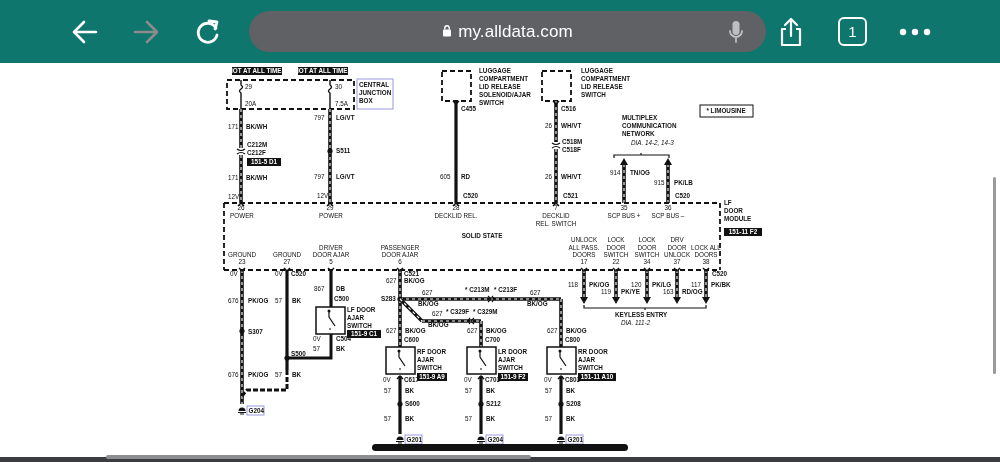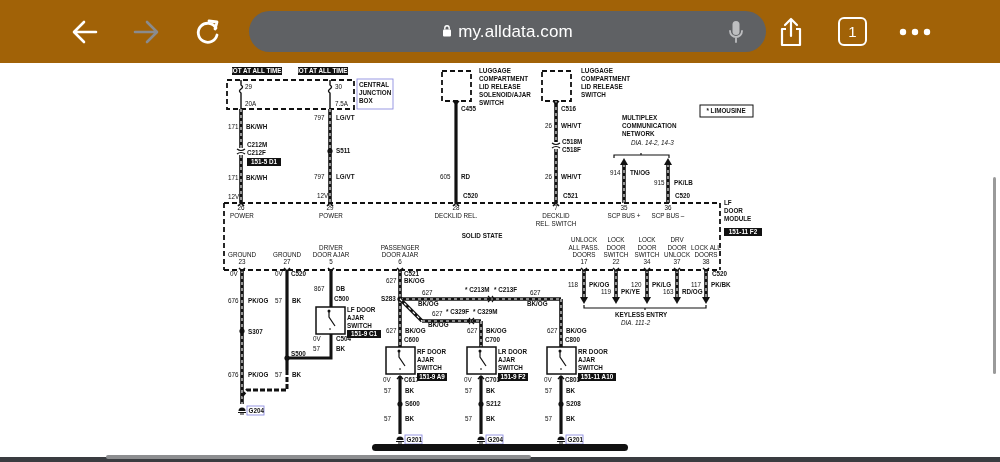--- a/index.html
+++ b/index.html
@@ -1,20 +1,20 @@
 <!DOCTYPE html>
 <html><head>
 <meta charset="utf-8">
 <style>
   * { box-sizing: border-box; margin: 0; padding: 0; }
   html, body { width: 1000px; height: 462px; overflow: hidden; background: #fff; }
   body { font-family: "Liberation Sans", sans-serif; position: relative; }
 
   
-  .toolbar { position: absolute; left: 0; top: 0; width: 1000px; height: 63px; background: #a16207; }
+  .toolbar { position: absolute; left: 0; top: 0; width: 1000px; height: 63px; background: #0f766e; }
   .tb-btn { position: absolute; top: 12px; width: 40px; height: 40px; display: flex; align-items: center; justify-content: center; color: #fff; cursor: pointer; }
   .tb-btn.disabled { color: #8a8b8e; }
   .urlbar { position: absolute; left: 249px; top: 11px; width: 517px; height: 41px; border-radius: 21px; background: #5f6164; display: flex; align-items: center; justify-content: center; cursor: text; }
   .url-text { color: #fff; font-size: 17px; letter-spacing: 0.1px; }
   .lock { display: inline-block; margin-right: 6px; }
   .mic { position: absolute; right: 22px; top: 9px; }
   .tabcount { position: absolute; left: 838px; top: 17px; width: 29px; height: 29px; border: 2.2px solid #fff; border-radius: 6px; color: #fff; font-size: 15px; display: flex; align-items: center; justify-content: center; }
   .bottombar { position: absolute; left: 0; bottom: 0; width: 1000px; height: 5px; background: #3a3c40; }
   .hscroll { position: absolute; left: 106px; bottom: 3px; width: 425px; height: 4px; background: #8d8e90; border-radius: 2px; }
   .homeind { position: absolute; left: 372px; bottom: 11px; width: 256px; height: 7px; background: #111; border-radius: 4px; }

